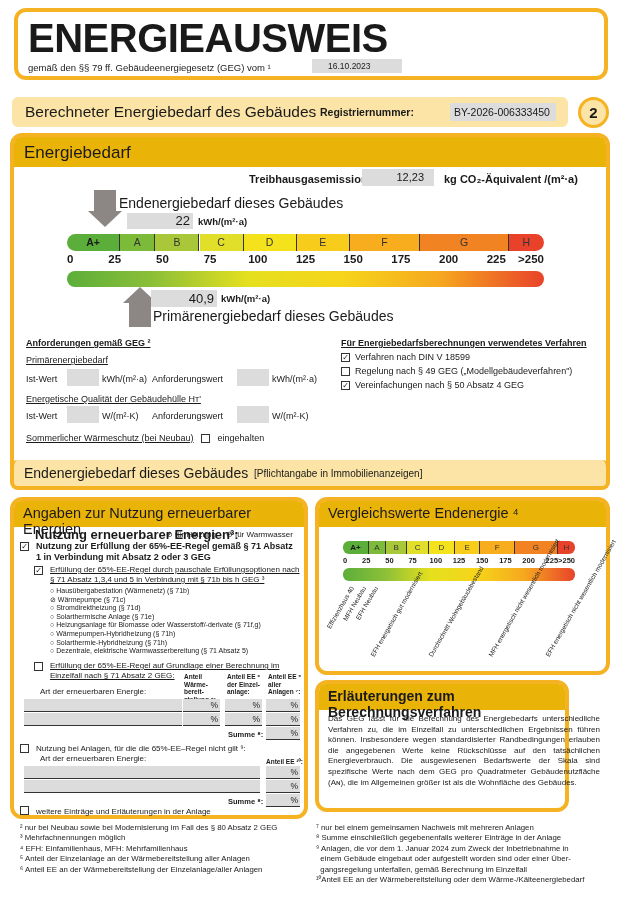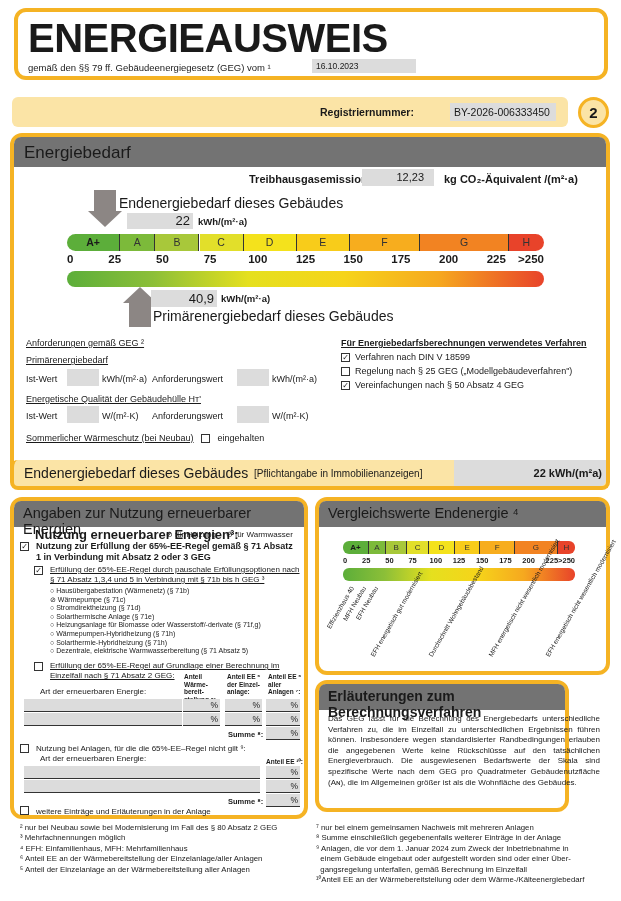--- a/index.html
+++ b/index.html
@@ -1,26 +1,26 @@
 <!DOCTYPE html>
 <html><head>
 <meta charset="utf-8">
 <style>
 *{box-sizing:border-box;margin:0;padding:0}
 body{width:621px;height:901px;background:#fff;font-family:"Liberation Sans",sans-serif;color:#1a1a1a;position:relative;overflow:hidden}
 .abs{position:absolute}
 .ybox{position:absolute;border:4px solid #f5b324;border-radius:12px;background:#fff}
-.yhead{background:#737373;border-radius:7px 7px 0 0}
+.yhead{background:#eab308;border-radius:7px 7px 0 0}
 .gray{background:#dcdcdc}
 
 #hdr{left:14px;top:8px;width:594px;height:72px}
 #title{left:10px;top:4px;font-size:40px;font-weight:bold;letter-spacing:-0.5px;line-height:44px}
 #subtitle{left:356px;top:22px;font-size:17px;font-weight:bold}
 #gemaess{left:10px;top:50px;font-size:9.5px}
-#date{left:294px;top:47px;width:104px;height:14px;font-size:8.5px;padding-left:4px;line-height:14px}
+#date{left:294px;top:47px;width:90px;height:14px;font-size:8.5px;padding-left:16px;line-height:14px}
 
 #band{left:12px;top:97px;width:556px;height:30px;background:#fbe4a6;border-radius:6px}
 #bandtitle{left:13px;top:6px;font-size:15.5px}
 #regl{left:308px;top:9px;font-size:10.5px;font-weight:bold}
 #regv{left:438px;top:6px;width:106px;height:18px;font-size:10.5px;line-height:18px;padding-left:4px}
 #pgno{left:578px;top:97px;width:31px;height:31px;border:3px solid #f5b324;border-radius:50%;background:#fbe4a6;font-weight:bold;font-size:15px;text-align:center;line-height:25px}
 
 #eb{left:10px;top:133px;width:600px;height:355px}
 #ebhead{left:0;top:0;width:592px;height:30px;font-size:17px;padding:6px 0 0 10px}
 #tg{left:235px;top:36px;font-size:11px;font-weight:bold}
@@ -47,20 +47,21 @@
 </head>
 <body>
 
 <div id="hdr" class="ybox">
   <div id="title" class="abs">ENERGIEAUSWEIS</div>
   <div id="gemaess" class="abs">gemäß den §§ 79 ff. Gebäudeenergiegesetz (GEG) vom ¹</div>
   <div id="date" class="abs gray">16.10.2023</div>
 </div>
 
 <div id="band" class="abs">
+  <div id="bandtitle" class="abs">Berechneter Energiebedarf des Gebäudes</div>
   <div id="regl" class="abs">Registriernummer:</div>
   <div id="regv" class="abs gray">BY-2026-006333450</div>
 </div>
 <div id="pgno" class="abs">2</div>
 
 <div id="eb" class="ybox">
   <div id="ebhead" class="abs yhead">Energiebedarf</div>
   <div id="tg" class="abs">Treibhausgasemissionen</div>
   <div id="tgv" class="abs gray">12,23</div>
   <div id="tgu" class="abs">kg CO₂-Äquivalent /(m²·a)</div>
@@ -96,21 +97,21 @@
       <span class="tick" style="font-size: 11.5px; transform: translateX(-100%); left: 477px;">&gt;250</span>
     </div>
   <div class="abs" style="left:53px;top:134px;width:477px;height:16px;border-radius:8px;background:linear-gradient(90deg,#5cae3a 0%,#8cbf38 18%,#e5e01e 38%,#f6d41a 58%,#f6a81f 78%,#e8432a 100%)"></div>
 
   <div class="arrow" style="left:109px;top:150px;border-left:17px solid transparent;border-right:17px solid transparent;border-bottom:16px solid #8c8684"></div>
   <div class="abs" style="left:115px;top:166px;width:22px;height:24px;background:#8c8684"></div>
   <div class="abs gray" style="left:137px;top:153px;width:66px;height:17px;text-align:right;padding-right:3px;font-size:13px;line-height:17px">40,9</div>
   <div class="abs" style="left:207px;top:156px;font-size:9.5px;font-weight:bold">kWh/(m²·a)</div>
   <div class="abs" style="left:139px;top:171px;font-size:14px">Primärenergiebedarf dieses Gebäudes</div>
 
-  <div class="abs lbl u" style="left:12px;top:201px;font-weight:normal">Anforderungen gemäß GEG ²</div>
+  <div class="abs lbl u" style="left:12px;top:201px;font-weight:bold">Anforderungen gemäß GEG ²</div>
   <div class="abs lbl u" style="left:12px;top:218px">Primärenergiebedarf</div>
   <div class="abs lbl" style="left:12px;top:237px">Ist-Wert</div>
   <div class="fld gray" style="left:53px;top:232px;width:32px"></div>
   <div class="abs lbl" style="left:88px;top:237px">kWh/(m²·a)</div>
   <div class="abs lbl" style="left:138px;top:237px">Anforderungswert</div>
   <div class="fld gray" style="left:223px;top:232px;width:32px"></div>
   <div class="abs lbl" style="left:258px;top:237px">kWh/(m²·a)</div>
   <div class="abs lbl u" style="left:12px;top:257px">Energetische Qualität der Gebäudehülle Hᴛ'</div>
   <div class="abs lbl" style="left:12px;top:274px">Ist-Wert</div>
   <div class="fld gray" style="left:53px;top:269px;width:32px"></div>
@@ -119,28 +120,27 @@
   <div class="fld gray" style="left:223px;top:269px;width:32px"></div>
   <div class="abs lbl" style="left:258px;top:274px">W/(m²·K)</div>
   <div class="abs lbl" style="left:12px;top:296px">
     <span class="u">Sommerlicher Wärmeschutz (bei Neubau)</span>
     <span class="cb" style="margin-left:5px"></span>
     <span>eingehalten</span>
   </div>
 
   <div class="abs lbl u" style="left:327px;top:201px;font-weight:bold">Für Energiebedarfsberechnungen verwendetes Verfahren</div>
   <div class="abs lbl" style="left:327px;top:215px"><span class="cb">✓</span><span>Verfahren nach DIN V 18599</span></div>
-  <div class="abs lbl" style="left:327px;top:229px"><span class="cb"></span><span>Regelung nach § 25 GEG („Modellgebäudeverfahren")</span></div>
+  <div class="abs lbl" style="left:327px;top:229px"><span class="cb"></span><span>Regelung nach § 49 GEG („Modellgebäudeverfahren")</span></div>
   <div class="abs lbl" style="left:327px;top:243px"><span class="cb">✓</span><span>Vereinfachungen nach § 50 Absatz 4 GEG</span></div>
 </div>
 
 <div id="endrow" class="ybox" style="border-radius:8px;border-top:0;top:460px;height:30px;background:#fbe4a6">
   <div class="abs" style="left:10px;top:5px;font-size:14px">Endenergiebedarf dieses Gebäudes</div>
   <div class="abs" style="left:240px;top:8px;font-size:10px">[Pflichtangabe in Immobilienanzeigen]</div>
-  <div class="abs gray" style="left:440px;top:0;width:152px;height:26px;text-align:right;padding-right:4px;font-size:11px;font-weight:bold;line-height:26px;border-radius:0 0 6px 0">22 kWh/(m²a)</div>
 </div>
 
 <div id="lb" class="ybox">
   <div class="bh yhead">Angaben zur Nutzung erneuerbarer Energien</div>
   <div class="row" style="left:21px;top:29px;font-weight:bold;font-size:13px">Nutzung erneuerbarer Energien³:</div>
   <div class="row" style="left:152px;top:29px;font-size:8px">⊘ <span>für Heizung</span></div>
   <div class="row" style="left:212px;top:29px;font-size:8px">⊘ <span>für Warmwasser</span></div>
 
   <div class="abs cb" style="left:6px;top:41px">✓</div>
   <div class="row" style="left:22px;top:40px;width:262px;font-weight:bold;font-size:9px;line-height:11px">Nutzung zur Erfüllung der 65%-EE-Regel gemäß § 71 Absatz 1 in Verbindung mit Absatz 2 oder 3 GEG</div>
@@ -230,22 +230,22 @@
 
 <div id="rb2" class="ybox">
   <div class="bh yhead" style="font-weight:bold;font-size:14px">Erläuterungen zum Berechnungsverfahren</div>
   <div class="abs" style="left:9px;top:30px;width:272px;font-size:8px;line-height:10.6px;text-align:justify">Das GEG lässt für die Berechnung des Energiebedarfs unterschiedliche Verfahren zu, die im Einzelfall zu unterschiedlichen Ergebnissen führen können. Insbesondere wegen standardisierter Randbedingungen erlauben die angegebenen Werte keine Rückschlüsse auf den tatsächlichen Energieverbrauch. Die ausgewiesenen Bedarfswerte der Skala sind spezifische Werte nach dem GEG pro Quadratmeter Gebäudenutzfläche (Aɴ), die im Allgemeinen größer ist als die Wohnfläche des Gebäudes.</div>
 </div>
 
 <div class="abs" id="fnL" style="left:20px;top:823px;width:300px">
     <div style="font-size: 7.8px; line-height: 10.4px; white-space: pre;">² nur bei Neubau sowie bei Modernisierung im Fall des § 80 Absatz 2 GEG</div>
     <div style="font-size: 7.8px; line-height: 10.4px; white-space: pre;">³ Mehrfachnennungen möglich</div>
     <div style="font-size: 7.8px; line-height: 10.4px; white-space: pre;">⁴ EFH: Einfamilienhaus, MFH: Mehrfamilienhaus</div>
+    <div style="font-size: 7.8px; line-height: 10.4px; white-space: pre;">⁵ Anteil der Einzelanlage an der Wärmebereitstellung aller Anlagen</div>
     <div style="font-size: 7.8px; line-height: 10.4px; white-space: pre;">⁶ Anteil EE an der Wärmebereitstellung der Einzelanlage/aller Anlagen</div>
-    <div style="font-size: 7.8px; line-height: 10.4px; white-space: pre;">⁵ Anteil der Einzelanlage an der Wärmebereitstellung aller Anlagen</div>
   </div>
 <div class="abs" id="fnR" style="left:316px;top:823px;width:300px">
     <div style="font-size: 7.8px; line-height: 10.4px; white-space: pre;">⁷ nur bei einem gemeinsamen Nachweis mit mehreren Anlagen</div>
     <div style="font-size: 7.8px; line-height: 10.4px; white-space: pre;">⁸ Summe einschließlich gegebenenfalls weiterer Einträge in der Anlage</div>
     <div style="font-size: 7.8px; line-height: 10.4px; white-space: pre;">⁹ Anlagen, die vor dem 1. Januar 2024 zum Zweck der Inbetriebnahme in</div>
     <div style="font-size: 7.8px; line-height: 10.4px; white-space: pre;">  einem Gebäude eingebaut oder aufgestellt worden sind oder einer Über-</div>
     <div style="font-size: 7.8px; line-height: 10.4px; white-space: pre;">  gangsregelung unterfallen, gemäß Berechnung im Einzelfall</div>
     <div style="font-size: 7.8px; line-height: 10.4px; white-space: pre;">¹⁰Anteil EE an der Wärmebereitstellung oder dem Wärme-/Kälteenergiebedarf</div>
   </div>
 

